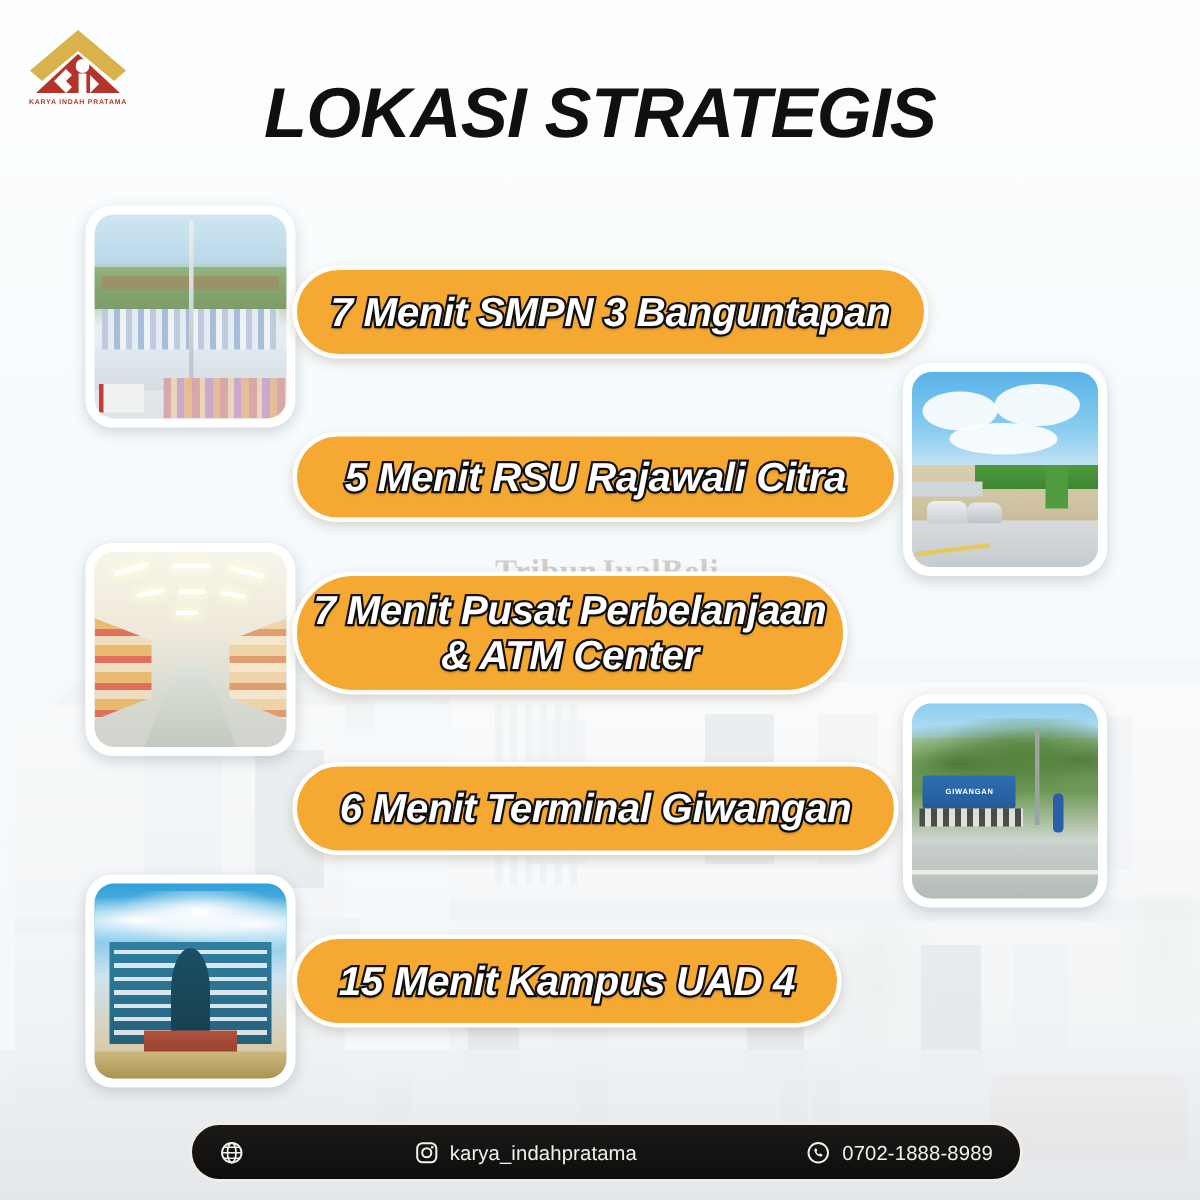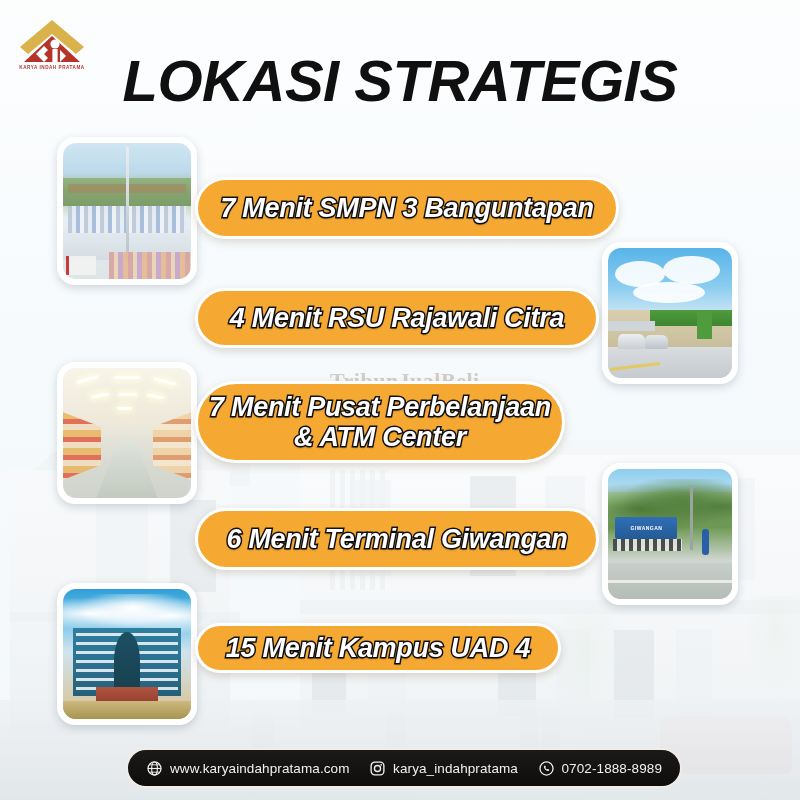--- a/index.html
+++ b/index.html
@@ -79,21 +79,21 @@
     background:linear-gradient(180deg,rgba(255,255,255,.80) 0%,rgba(255,255,255,.62) 40%,rgba(255,255,255,.55) 72%,rgba(255,255,255,.42) 100%);
   }
 
   
   #logo { position:absolute; left:14px; top:16px; width:76px; height:66px; }
   #logo svg { display:block; }
 
   
   #page-title {
     position:absolute; left:0; top:47px; width:800px; text-align:center;
-    font-size:58px; font-weight:bold; font-style:italic; letter-spacing:-.5px;
+    font-size:47px; font-weight:bold; font-style:italic; letter-spacing:-.5px;
     color:#101010; font-family:"Liberation Sans", sans-serif;
     text-shadow:0 2px 3px rgba(255,255,255,.7);
   }
 
   
   .thumb {
     position:absolute; border-radius:18px; background:#fff; padding:6px;
     box-shadow:0 3px 9px rgba(60,80,100,.22);
   }
   .thumb .inner { width:100%; height:100%; border-radius:13px; overflow:hidden; position:relative; }
@@ -316,21 +316,21 @@
     <div class="green2"></div>
     <div class="canopy"></div>
     <div class="lot"></div>
     <div class="carA"></div>
     <div class="carB"></div>
     <div class="stripe"></div>
   </div>
 </div>
 
 <div class="banner" style="left:195px;top:288px;width:404px;height:60px;">
-  <span class="btxt">4 Menit RSU Rajawali Citra</span>
+  <span class="btxt">5 Menit RSU Rajawali Citra</span>
 </div>
 
 <div class="thumb" style="left:57px;top:362px;width:140px;height:142px;">
   <div class="inner ph-market">
     <div class="ceil"></div>
     <div class="lamp" style="left:10%;top:8%;width:18%;height:2.6%;transform:rotate(-16deg);"></div>
     <div class="lamp" style="left:40%;top:6%;width:20%;height:2.6%;"></div>
     <div class="lamp" style="left:70%;top:9%;width:18%;height:2.6%;transform:rotate(15deg);"></div>
     <div class="lamp" style="left:22%;top:20%;width:14%;height:2.2%;transform:rotate(-10deg);"></div>
     <div class="lamp" style="left:44%;top:19%;width:14%;height:2.2%;"></div>
@@ -372,35 +372,34 @@
   <div class="inner ph-campus">
     <div class="clouds"></div>
     <div class="tower"></div>
     <div class="winrow"></div>
     <div class="arch"></div>
     <div class="base"></div>
     <div class="grass"></div>
   </div>
 </div>
 
-<div class="banner" style="left:195px;top:623px;width:366px;height:50px;">
+<div class="banner" style="left:195px;top:623px;width:366px;height:62px;">
   <span class="btxt">15 Menit Kampus UAD 4</span>
 </div>
 
 <div id="footer-bar">
 
   <div class="fitem">
     <svg class="ficon" viewBox="0 0 24 24">
       <circle cx="12" cy="12" r="9.2" fill="none" stroke="#f2f0ec" stroke-width="1.8"></circle>
       <ellipse cx="12" cy="12" rx="4" ry="9.2" fill="none" stroke="#f2f0ec" stroke-width="1.6"></ellipse>
       <line x1="2.8" y1="12" x2="21.2" y2="12" stroke="#f2f0ec" stroke-width="1.6"></line>
       <line x1="4.3" y1="6.8" x2="19.7" y2="6.8" stroke="#f2f0ec" stroke-width="1.3"></line>
       <line x1="4.3" y1="17.2" x2="19.7" y2="17.2" stroke="#f2f0ec" stroke-width="1.3"></line>
     </svg>
-    <span class="ftxt">www.karyaindahpratama.com</span>
   </div>
 
   <div class="fitem">
     <svg class="ficon" viewBox="0 0 24 24">
       <rect x="3" y="3" width="18" height="18" rx="5" fill="none" stroke="#f2f0ec" stroke-width="1.9"></rect>
       <circle cx="12" cy="12" r="4.3" fill="none" stroke="#f2f0ec" stroke-width="1.9"></circle>
       <circle cx="17.2" cy="6.8" r="1.25" fill="#f2f0ec"></circle>
     </svg>
     <span class="ftxt">karya_indahpratama</span>
   </div>

